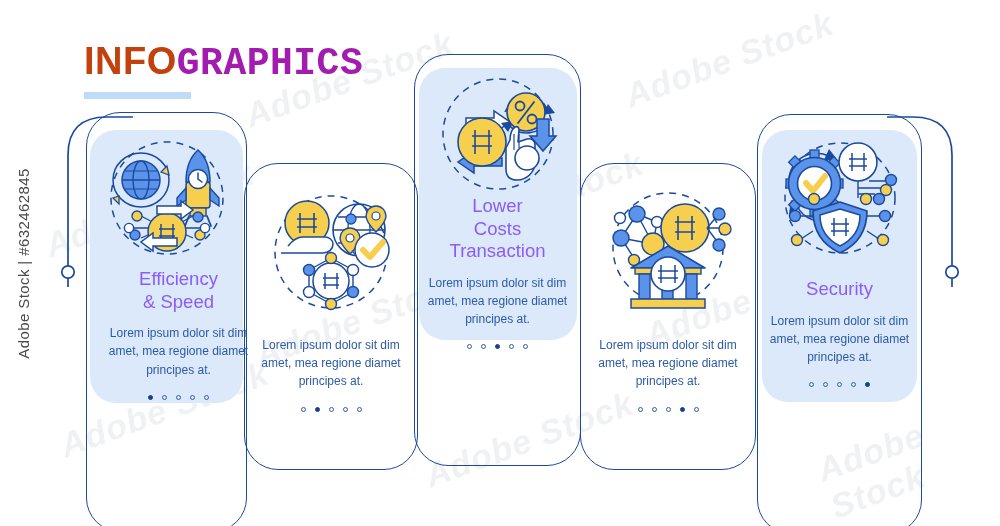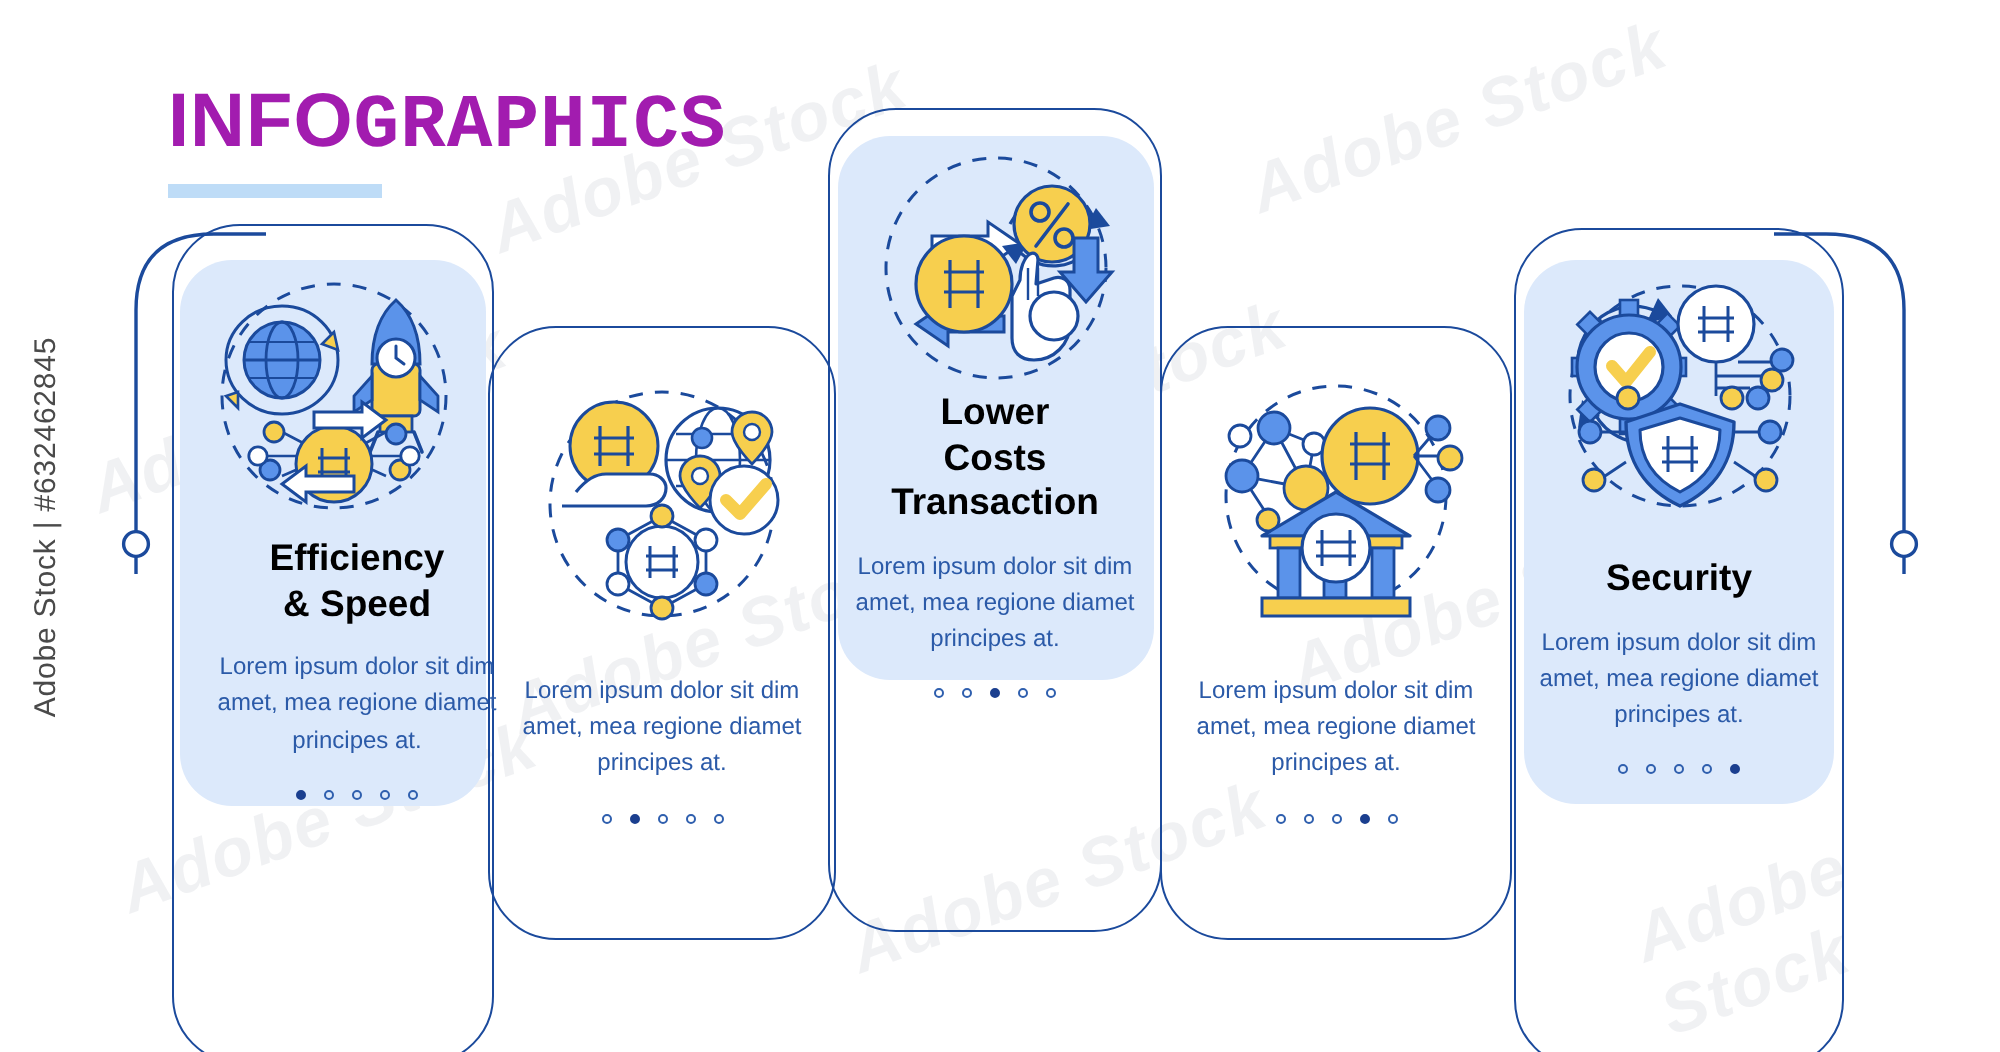--- a/index.html
+++ b/index.html
@@ -55,21 +55,21 @@
     left: 84px;
     top: 42px;
   }
   .header .title {
     font-size: 38px;
     font-weight: 700;
     letter-spacing: 0.5px;
     line-height: 1;
     font-family: "Liberation Sans", sans-serif;
   }
-  .header .t-dark { color: #a21caf; }
+  .header .t-dark { color: #c2410c; }
   .header .t-gold { color: #a21caf; font-family: Liberation Mono, monospace; }
   .header .rule {
     margin-top: 9px;
     width: 107px;
     height: 7px;
     background: #bedcf7;
   }
 
   
   .connector { position: absolute; pointer-events: none; }
@@ -95,22 +95,22 @@
   }
   .card-body {
     position: absolute;
     left: 0;
     right: 0;
     text-align: center;
     box-sizing: border-box;
     padding: 0 12px;
   }
   .card-title {
-    color: #000000;
-    font-weight: 700;
+    color: #8b5cf6;
+    font-weight: 400;
     font-size: 18.5px;
     line-height: 1.22;
     margin: 0;
     font-family: "Liberation Sans", sans-serif;
   }
   .card-desc {
     color: #2b5aa8;
     font-size: 12px;
     line-height: 1.52;
     margin: 11px auto 0;

